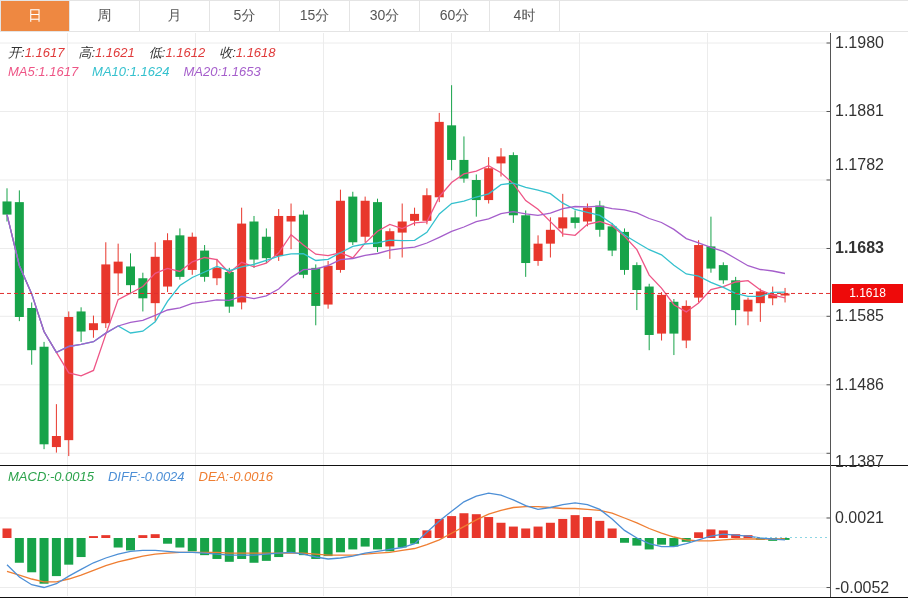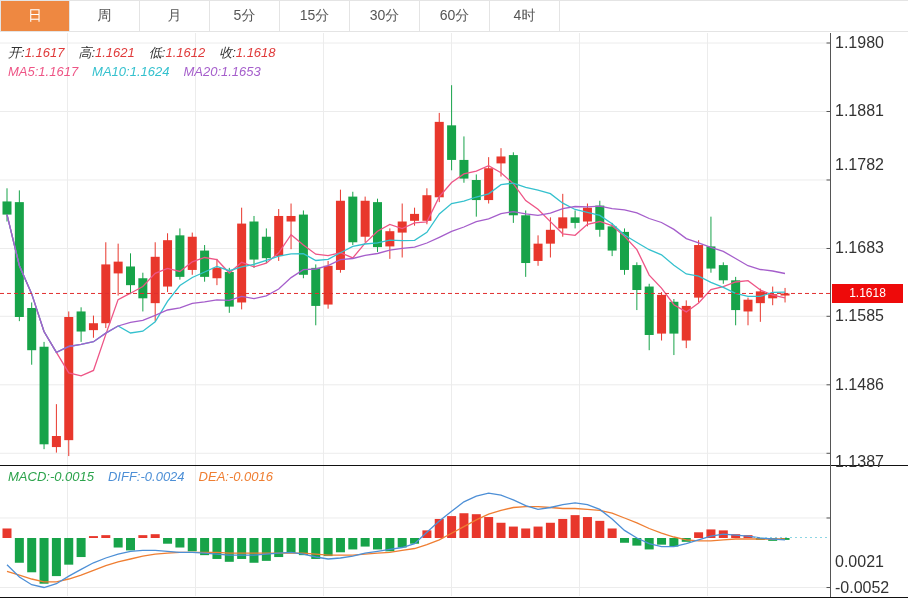--- a/index.html
+++ b/index.html
@@ -285,19 +285,19 @@
 <div class="legend-row" id="legend-ohlc"><span class="pair"><span class="lbl">开:</span><span style="color: rgb(224, 59, 59);">1.1617</span></span><span class="pair"><span class="lbl">高:</span><span style="color: rgb(224, 59, 59);">1.1621</span></span><span class="pair"><span class="lbl">低:</span><span style="color: rgb(224, 59, 59);">1.1612</span></span><span class="pair"><span class="lbl">收:</span><span style="color: rgb(224, 59, 59);">1.1618</span></span></div>
 <div class="legend-row" id="legend-ma"><span class="pair"><span class="lbl" style="color: rgb(238, 85, 134);">MA5:</span><span style="color: rgb(238, 85, 134);">1.1617</span></span><span class="pair"><span class="lbl" style="color: rgb(53, 193, 206);">MA10:</span><span style="color: rgb(53, 193, 206);">1.1624</span></span><span class="pair"><span class="lbl" style="color: rgb(165, 94, 203);">MA20:</span><span style="color: rgb(165, 94, 203);">1.1653</span></span></div>
 <div class="legend-row" id="legend-macd"><span class="pair"><span class="lbl" style="color: rgb(44, 163, 76);">MACD:</span><span style="color: rgb(44, 163, 76);">-0.0015</span></span><span class="pair"><span class="lbl" style="color: rgb(77, 143, 214);">DIFF:</span><span style="color: rgb(77, 143, 214);">-0.0024</span></span><span class="pair"><span class="lbl" style="color: rgb(239, 126, 50);">DEA:</span><span style="color: rgb(239, 126, 50);">-0.0016</span></span></div>
 
 <div id="price-badge" style="top: 283.968px; background: rgb(238, 10, 10);">1.1618</div>
 
 <div id="axis-labels">
     <div class="axis-label" style="top: 35px;">1.1980</div>
     <div class="axis-label" style="top: 103.498px;">1.1881</div>
     <div class="axis-label" style="top: 157px;">1.1782</div>
-    <div class="axis-label" style="top: 240.494px;">1.1683</div>
+    <div class="axis-label" style="top: 240.494px; font-weight: bold;">1.1683</div>
     <div class="axis-label" style="top: 308.3px;">1.1585</div>
     <div class="axis-label" style="top: 376.799px;">1.1486</div>
     <div class="axis-label" style="top: 454px;">1.1387</div>
-    <div class="axis-label" style="top: 510px; margin-top: 44px;">0.0021</div>
+    <div class="axis-label" style="top: 510px;">0.0021</div>
     <div class="axis-label" style="top: 579.525px;">-0.0052</div>
   </div>
 
 </body></html>

